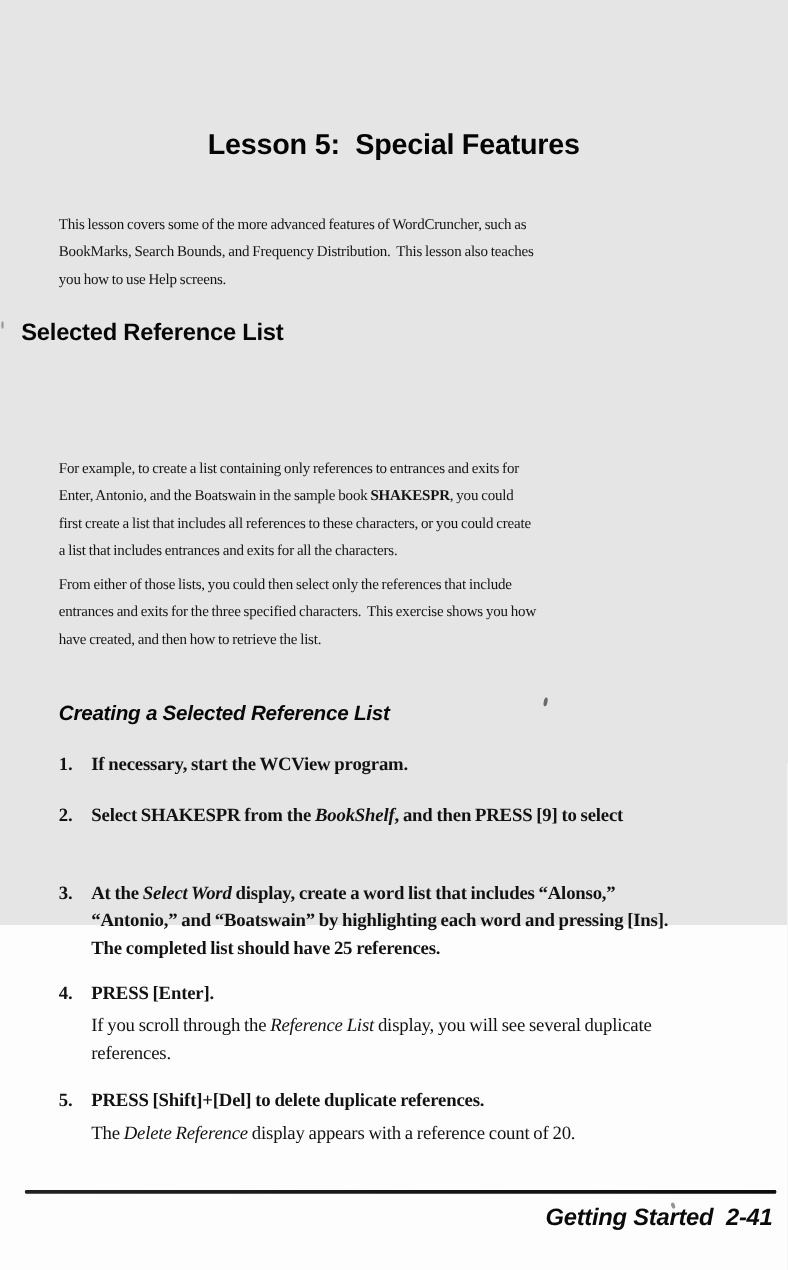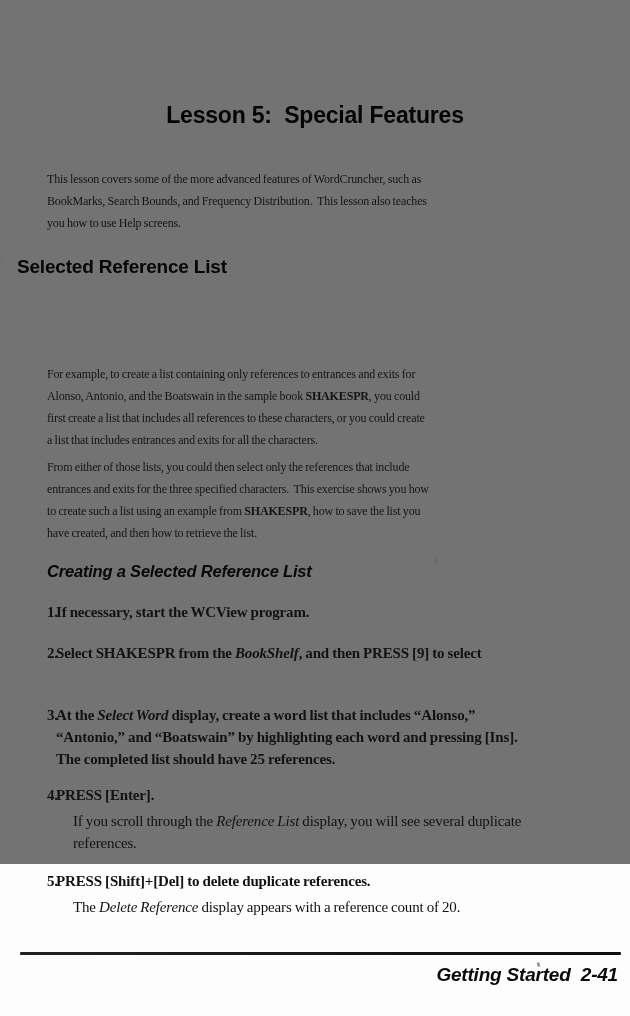--- a/index.html
+++ b/index.html
@@ -2,22 +2,22 @@
 <html><head>
 <meta charset="utf-8">
 <style>
   * { margin:0; padding:0; box-sizing:border-box; }
   html, body { background:#fdfdfd; }
   body {
     width:630px; height:1016px; overflow:hidden;
     font-family:"Liberation Serif", serif;
   }
   .page {
-    position:relative; width:630px; height:864px;
-    background:#737373; color:#141414;text-decoration:underline;
+    position:relative; width:630px; height:740px;
+    background:#e5e5e5; color:#141414;text-decoration:underline;
   }
   
   .title {
     position:absolute; top:102px; left:0; right:0;
     text-align:center; white-space:pre;
     font-family:"Liberation Sans", sans-serif;
     font-weight:bold; font-size:23px; color:#040404;
     letter-spacing:-0.2px;
   }
   
@@ -48,21 +48,21 @@
   
   .step {
     position:absolute; left:47px;
     font-size:15px; line-height:22px;
     letter-spacing:-0.15px; word-spacing:-0.5px;
     color:#121212;
   }
   #step-1 { top:601px; } #step-2 { top:642px; } #step-3 { top:704px; }
   #step-4 { top:784px; } #step-5 { top:870px; }
   .step .num { position:absolute; left:0; top:0; font-weight:bold; }
-  .step .body { margin-left:9px; }
+  .step .body { margin-left:26px; }
   .step .sub  { margin-left:26px; margin-top:4px; }
   
   .line { white-space:pre-wrap; }
   .run-b  { font-weight:bold; }
   .run-i  { font-style:italic; }
   .run-bi { font-weight:bold; font-style:italic; }
   
   .rule {
     position:absolute; left:20px; top:952px; width:601px; height:3px;
     background:linear-gradient(to right, #222 0%, #161616 55%, #0d0d0d 100%);
@@ -90,28 +90,27 @@
   <div class="para" id="p-intro">
       <div class="line"><span>This lesson covers some of the more advanced features of WordCruncher, such as</span></div>
       <div class="line"><span>BookMarks, Search Bounds, and Frequency Distribution.  This lesson also teaches</span></div>
       <div class="line"><span>you how to use Help screens.</span></div>
     </div>
 
   <h2 class="h2">Selected Reference List</h2>
 
   <div class="para" id="p-example">
       <div class="line"><span>For example, to create a list containing only references to entrances and exits for</span></div>
-      <div class="line"><span>Alonso, Antonio, and the Boatswain in the sample book </span><span class="run-b">SHAKESPR</span><span>, you could</span></div>
+      <div class="line"><span>Enter, Antonio, and the Boatswain in the sample book </span><span class="run-b">SHAKESPR</span><span>, you could</span></div>
       <div class="line"><span>first create a list that includes all references to these characters, or you could create</span></div>
       <div class="line"><span>a list that includes entrances and exits for all the characters.</span></div>
     </div>
   <div class="para" id="p-from">
       <div class="line"><span>From either of those lists, you could then select only the references that include</span></div>
       <div class="line"><span>entrances and exits for the three specified characters.  This exercise shows you how</span></div>
-      <div class="line"><span>to create such a list using an example from </span><span class="run-b">SHAKESPR</span><span>, how to save the list you</span></div>
       <div class="line"><span>have created, and then how to retrieve the list.</span></div>
     </div>
 
   <h3 class="h3">Creating a Selected Reference List</h3>
 
   <div class="step" id="step-1">
     <span class="num">1.</span>
     <div class="body">
         <div class="line"><span class="run-b">If necessary, start the WCView program.</span></div>
       </div>

